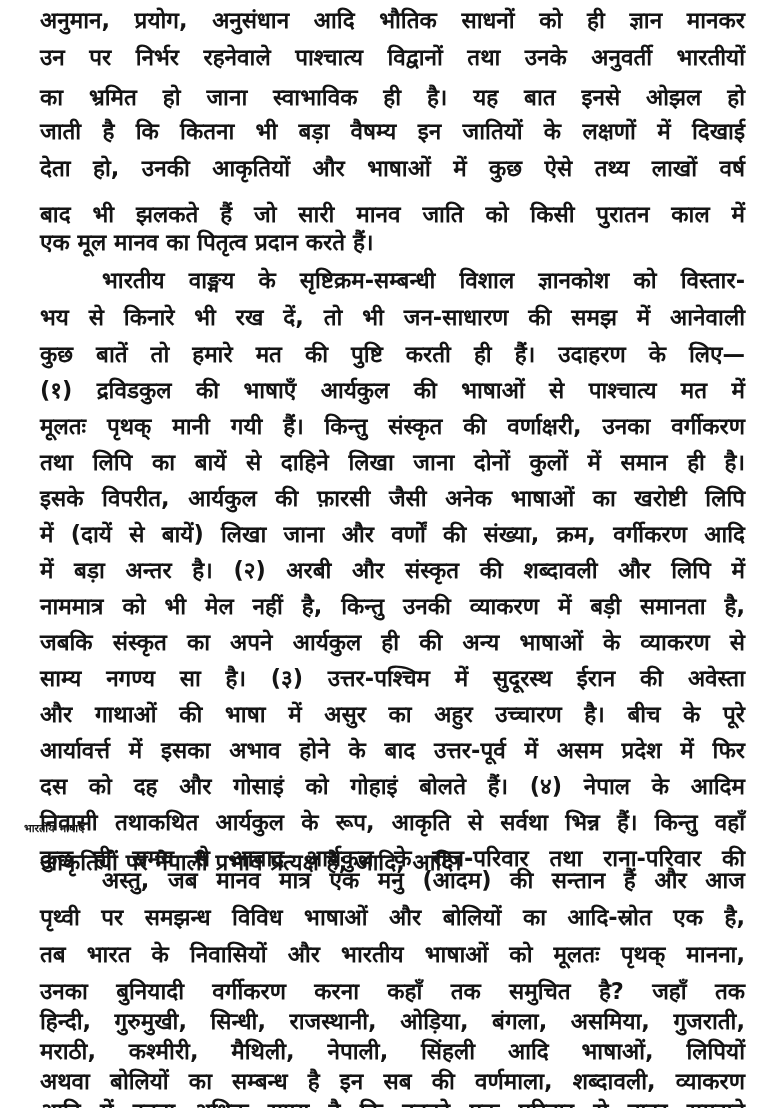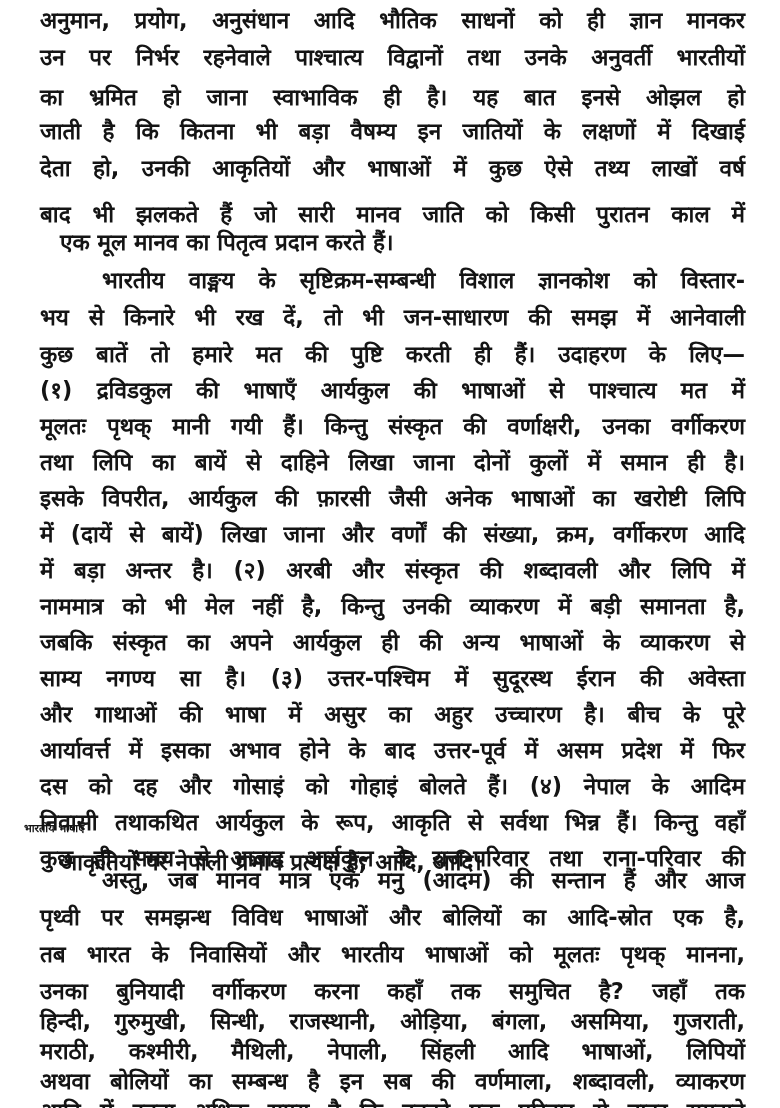--- a/index.html
+++ b/index.html
@@ -12,21 +12,21 @@
   }
   .line {
     position: absolute; left: 0; width: 705px;
     white-space: nowrap;
     text-align: justify;
     text-align-last: justify;
     line-height: 37px;
     height: 37px;
     font-weight: bold;
   }
-  .line.last { text-align-last: left; margin-left: 20px; }
+  .line.last { text-align-last: left; }
   .indent { padding-left: 62px; width: 643px; }
   .heading {
     position: absolute; left: 24px; top: 814px;
     font-size: 11px; font-weight: bold; line-height: 30px;
     font-family: "DejaVu Sans", sans-serif;
   }
 </style>
 </head>
 <body>
 

